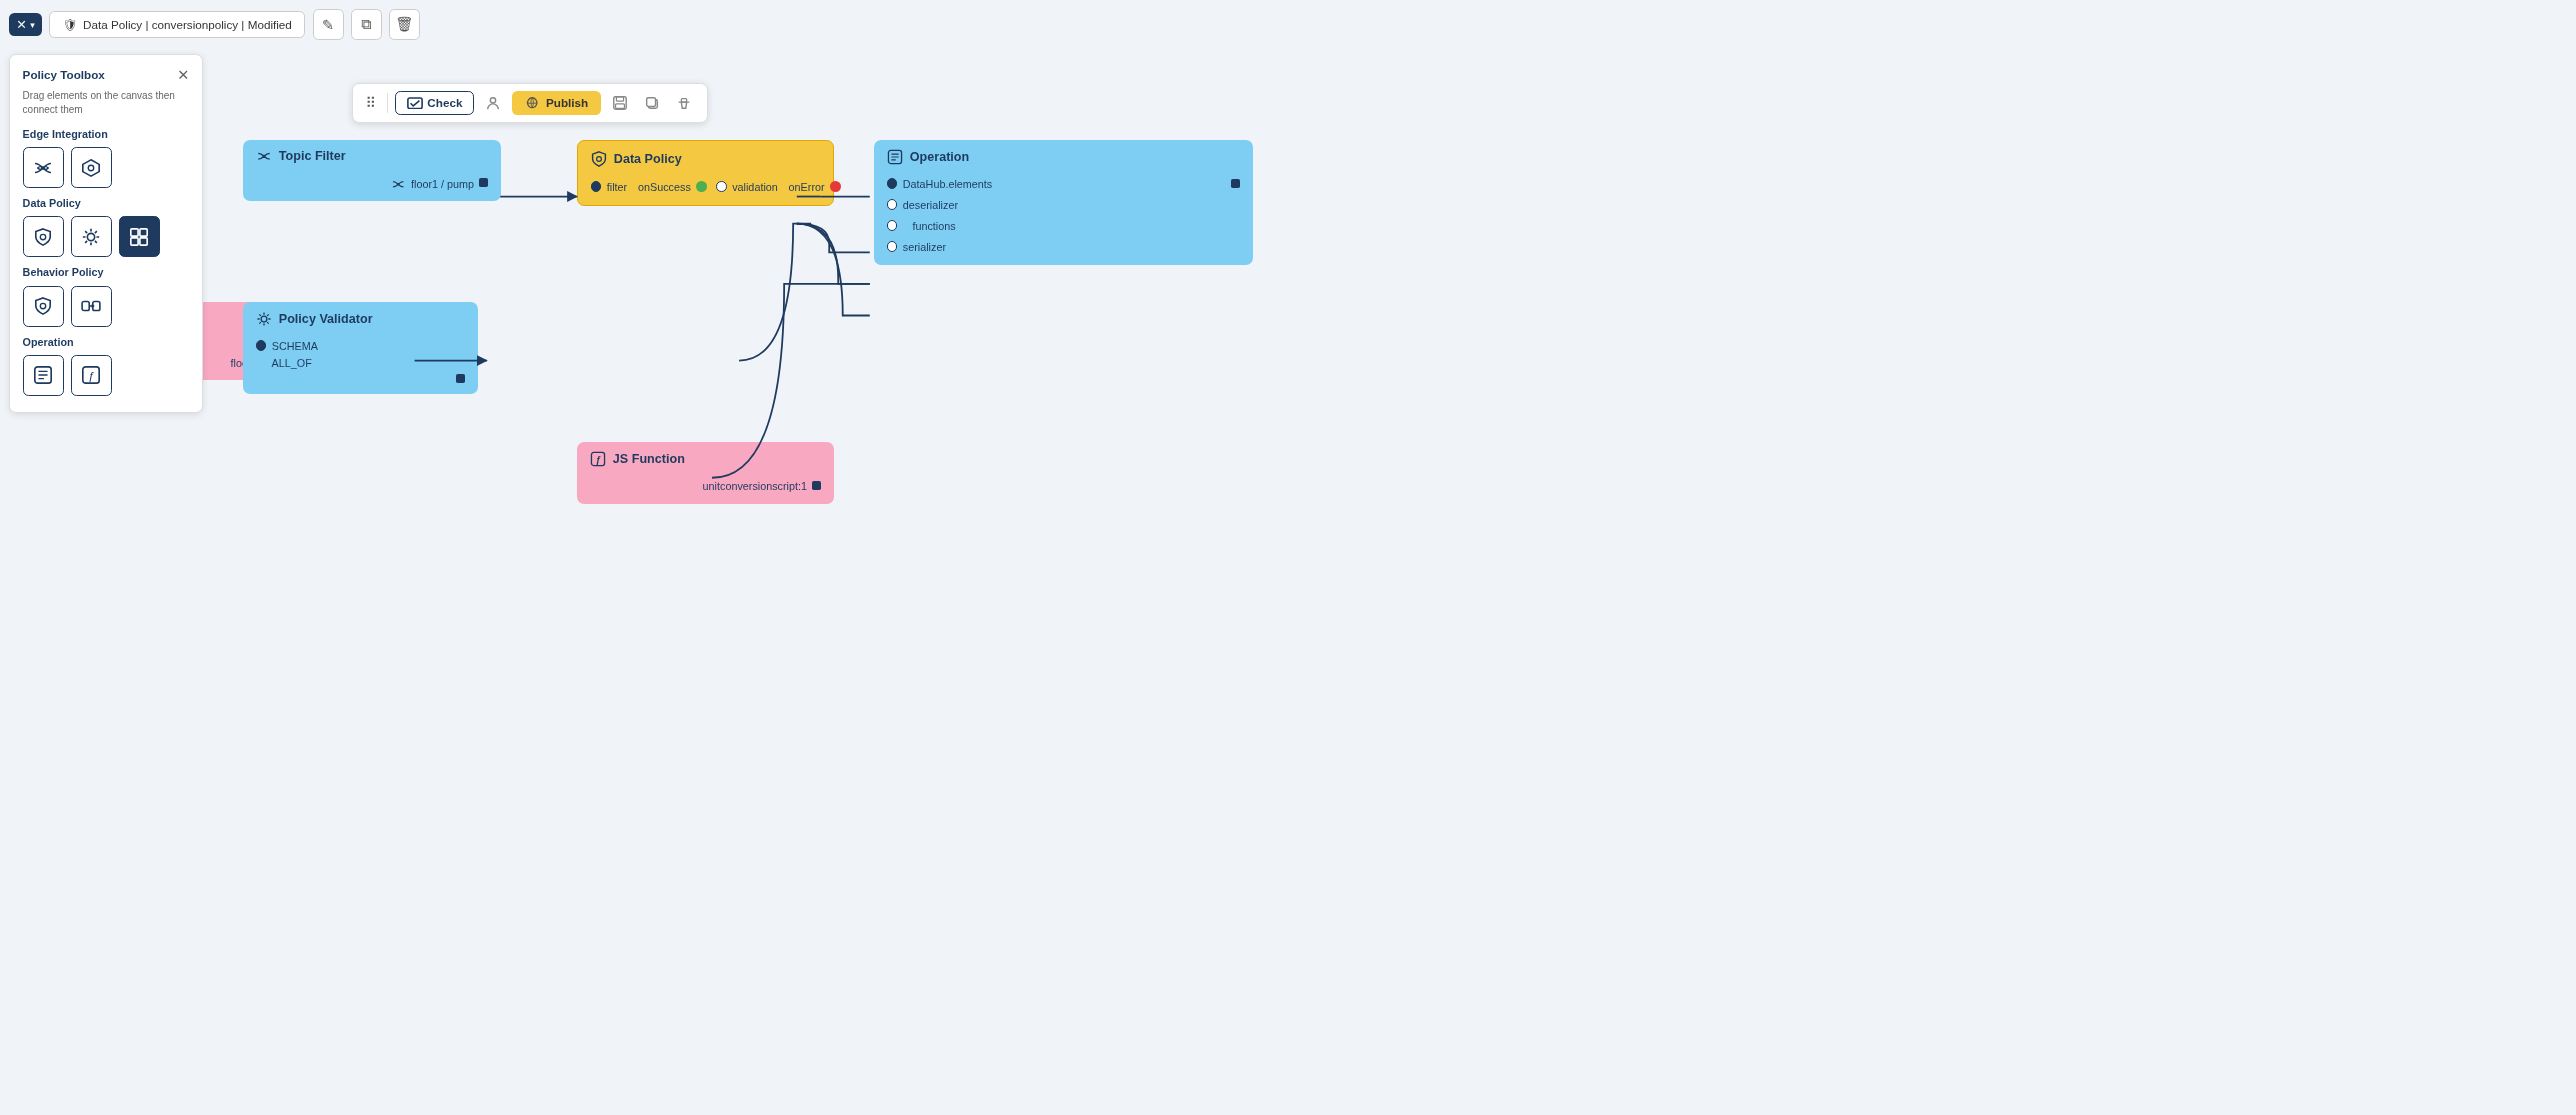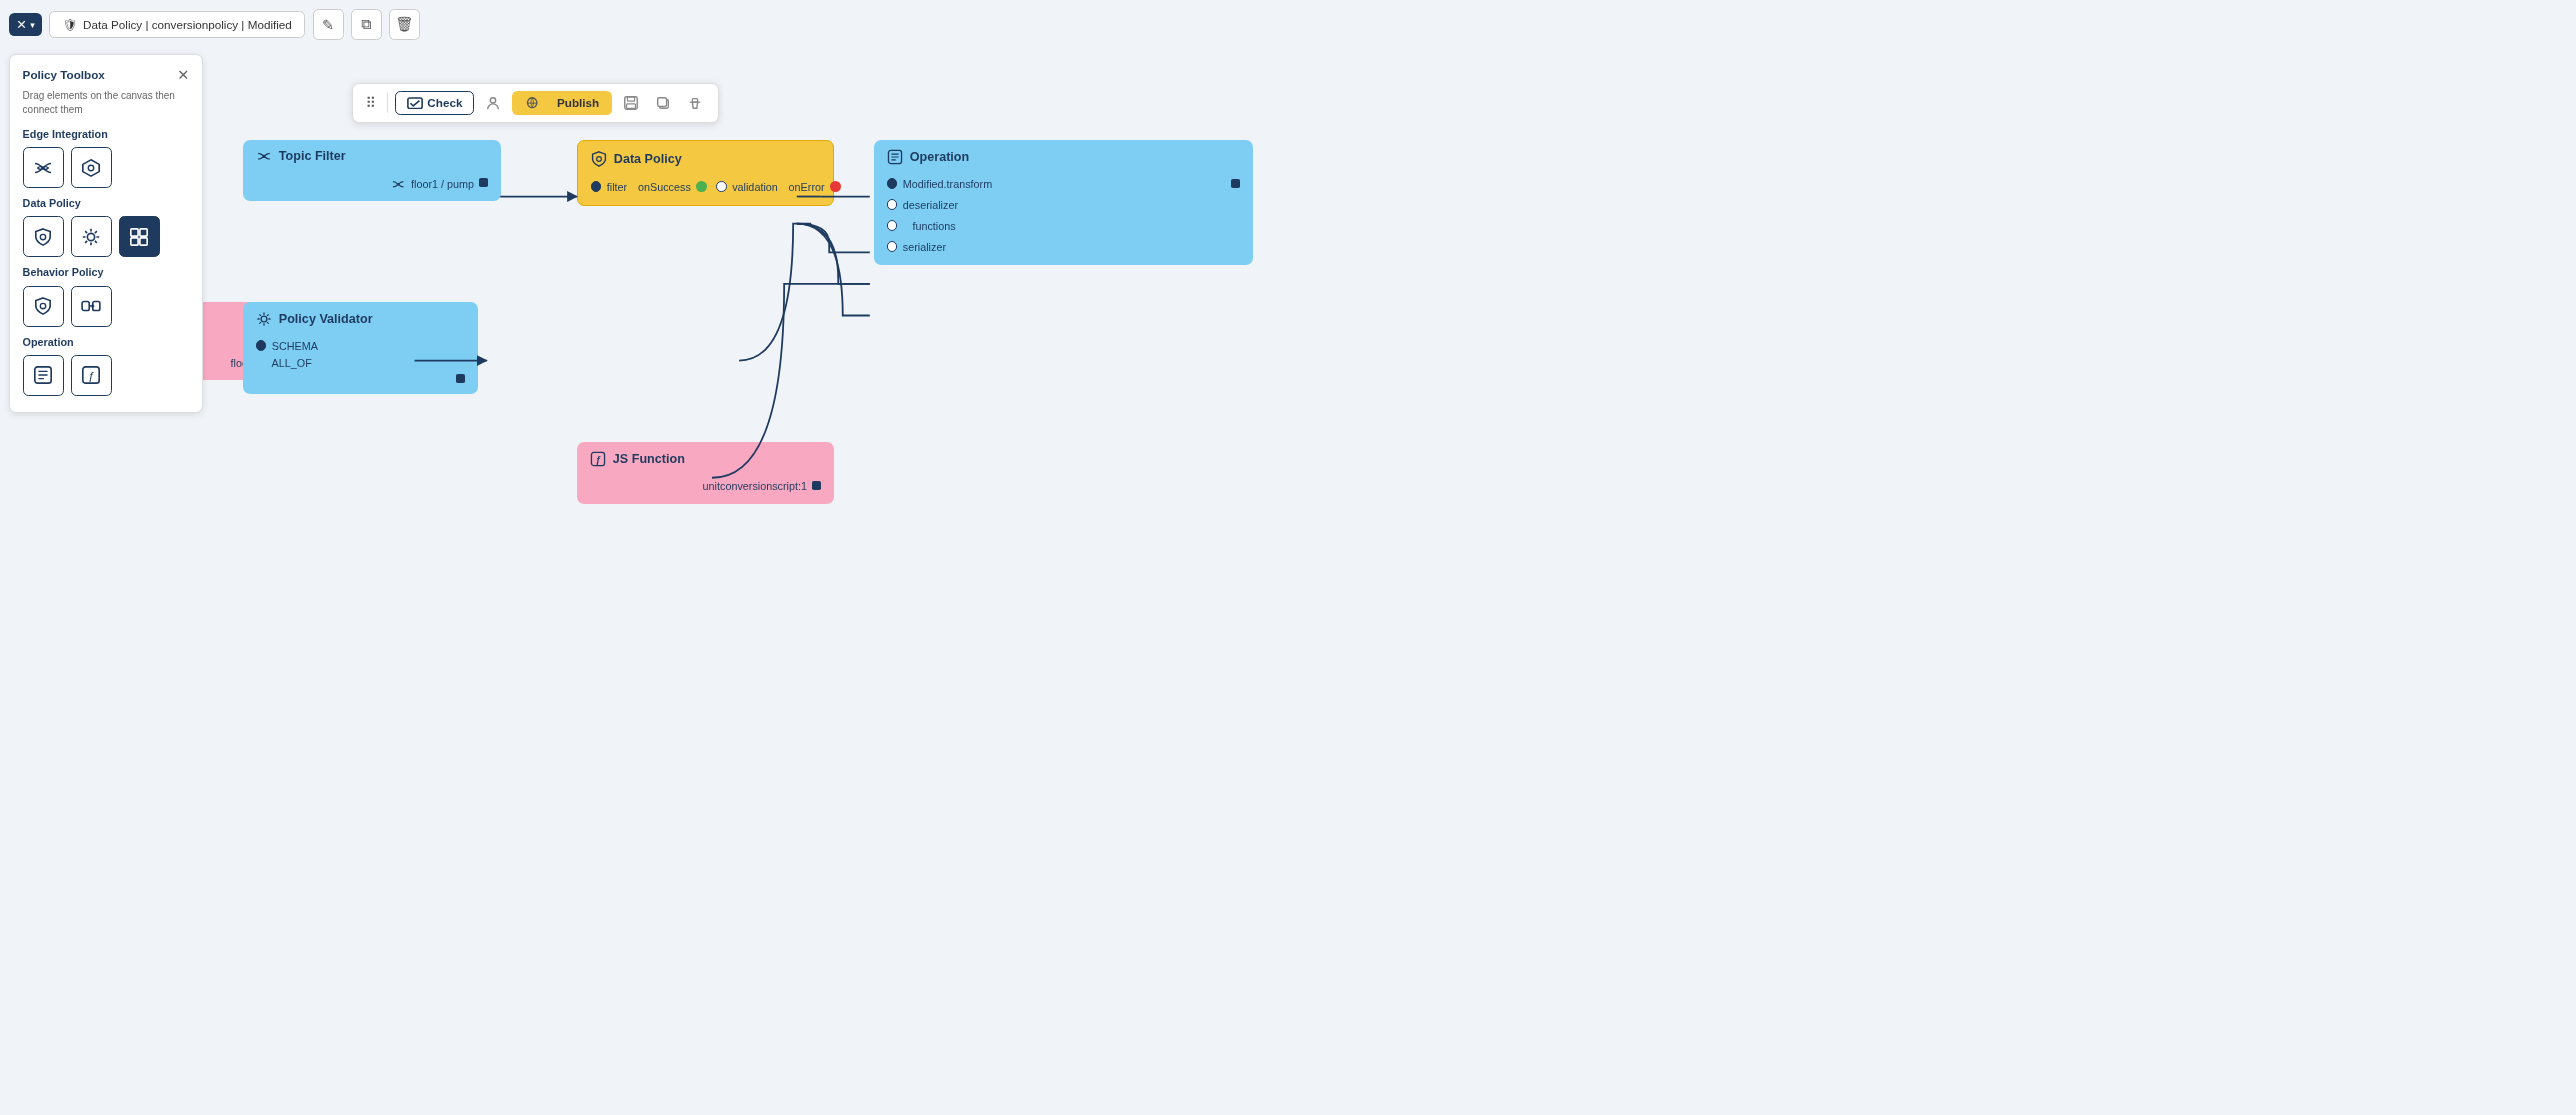--- a/index.html
+++ b/index.html
@@ -173,21 +173,21 @@
       border-radius: 5.4px;
       background: white;
       cursor: pointer;
       font-size: 11.7px;
       font-weight: 600;
       color: #1e3a5f;
     }
     .publish-btn {
       display: flex;
       align-items: center;
-      gap: 18px;
+      gap: 7px;
       padding: 4.5px 12.6px;
       border: none;
       border-radius: 5.4px;
       background: #f5c842;
       cursor: pointer;
       font-size: 11.7px;
       font-weight: 600;
       color: #333;
     }
     .canvas-icon-btn {
@@ -607,21 +607,21 @@
     <div class="node-header">
       <svg width="16" height="16" viewBox="0 0 22 22" fill="none">
           <rect x="2" y="2" width="18" height="18" rx="3" stroke="#1e3a5f" stroke-width="1.8" fill="none"></rect>
           <path d="M6 11h10M6 7h10M6 15h6" stroke="#1e3a5f" stroke-width="1.5"></path>
         </svg>
       <span>Operation</span>
     </div>
     <div style="padding:3.6px 12.6px 12.6px; display:flex; flex-direction:column; gap:9px;">
       <div style="display:flex;align-items:center;gap:5.4px;">
         <div class="port-circle filled"></div>
-        <span class="node-value">Modified.transform</span>
+        <span class="node-value">DataHub.elements</span>
         <span style="flex:1;"></span>
         <div class="port"></div>
       </div>
       <div style="display:flex;align-items:center;gap:5.4px;">
         <div class="port-circle"></div>
         <span class="node-value">deserializer</span>
       </div>
       <div style="display:flex;align-items:center;gap:15px;">
         <div class="port-circle"></div>
         <span class="node-value">functions</span>

